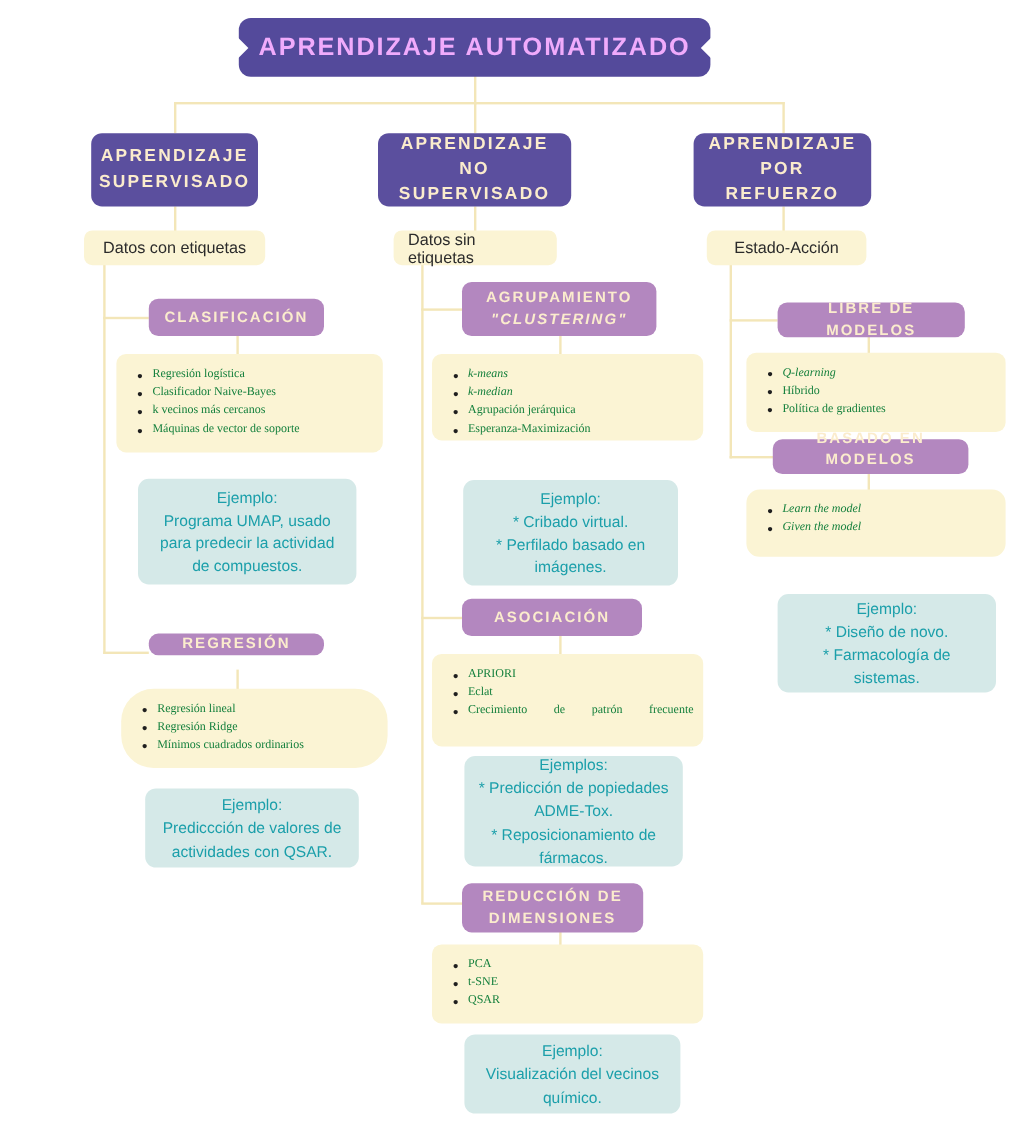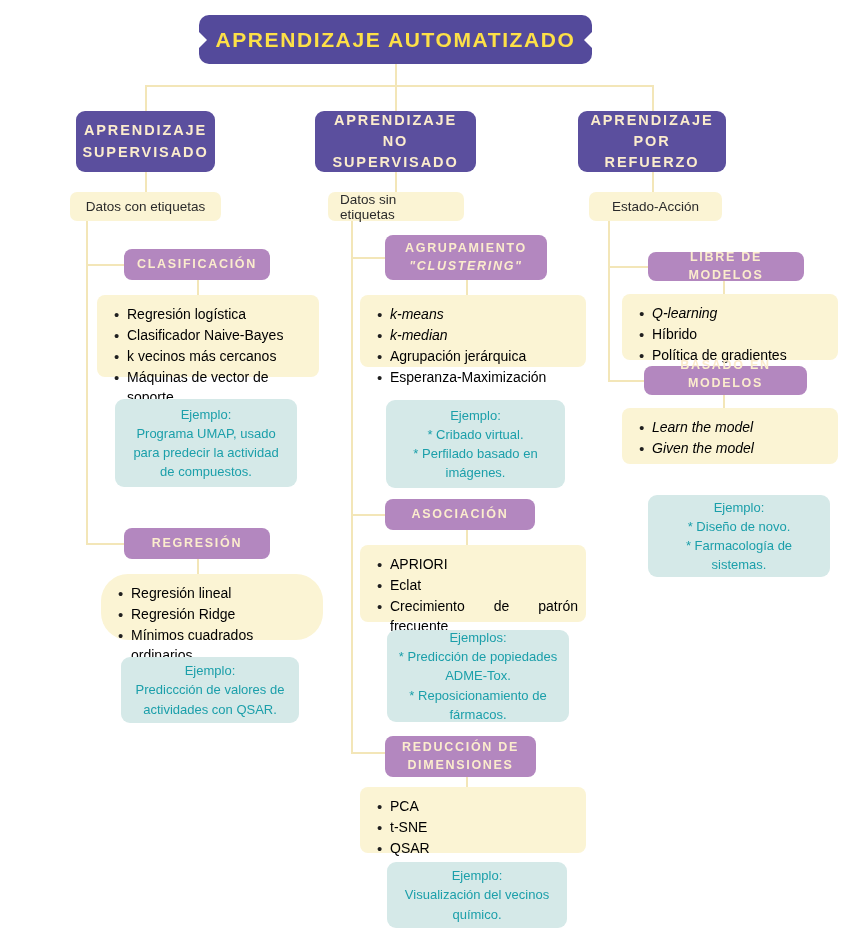--- a/index.html
+++ b/index.html
@@ -29,21 +29,21 @@
   .hline { height: 2px; }
 
   
   .title-box {
     position: absolute;
     background: #544a9b;
     border-radius: 10px;
     display: flex;
     align-items: center;
     justify-content: center;
-    color: #fde047;
+    color: #f0abfc;
     font-weight: bold;
     letter-spacing: 1.6px;
     font-size: 21px;
     box-sizing: border-box;
   }
   .ribbon-notch {
     position: absolute;
     width: 0; height: 0;
     border-top: 9px solid transparent;
     border-bottom: 9px solid transparent;
@@ -118,24 +118,25 @@
     box-sizing: border-box;
     padding: 10px 8px 10px 10px;
   }
   .list-box ul {
     margin: 0;
     padding: 0 0 0 20px;
     list-style: none;
   }
   .list-box li {
     position: relative;
-    color: #000000;
-    font-size: 14px;
+    color: #15803d;
+    font-size: 10px;
     line-height: 1.42;
     margin: 0 0 1px 0;
+    font-family: Liberation Serif, serif;
   }
   .list-box li:before {
     content: "\2022";
     position: absolute;
     left: -13px;
     top: -1px;
     font-size: 15px;
     color: #1f1f1f;
   }
   .list-box li.ital { font-style: italic; }
@@ -250,21 +251,21 @@
       <li>Máquinas de vector de soporte</li>
     </ul>
   </div>
   <div class="ex-box" style="left:115px; top:399px; width:182px; height:88px;">
     <div class="ln">Ejemplo:</div>
     <div class="ln">Programa UMAP, usado</div>
     <div class="ln">para predecir la actividad</div>
     <div class="ln">de compuestos.</div>
   </div>
 
-  <div class="sub-box" style="left:124px; top:528px; width:146px; height:31px;text-align:center;">
+  <div class="sub-box" style="left:124px; top:528px; width:146px; height:18px;text-align:center;">
     <span>REGRESIÓN</span>
   </div>
   <div class="list-box" style="left:101px; top:574px; width:222px; height:66px;border-radius:27px;">
     <ul>
       <li>Regresión lineal</li>
       <li>Regresión Ridge</li>
       <li>Mínimos cuadrados ordinarios</li>
     </ul>
   </div>
   <div class="ex-box" style="left:121px; top:657px; width:178px; height:66px;">
@@ -340,21 +341,21 @@
     <ul>
       <li class="ital">Q-learning</li>
       <li>Híbrido</li>
       <li>Política de gradientes</li>
     </ul>
   </div>
 
   <div class="sub-box" style="left:644px; top:366px; width:163px; height:29px;align-items:flex-end;">
     <span>BASADO EN MODELOS</span>
   </div>
-  <div class="list-box" style="left:622px; top:408px; width:216px; height:56px;">
+  <div class="list-box" style="left:622px; top:408px; width:216px; height:56px;border-radius:11px;">
     <ul>
       <li class="ital">Learn the model</li>
       <li class="ital">Given the model</li>
     </ul>
   </div>
   <div class="ex-box" style="left:648px; top:495px; width:182px; height:82px;">
     <div class="ln">Ejemplo:</div>
     <div class="ln">* Diseño de novo.</div>
     <div class="ln">* Farmacología de</div>
     <div class="ln">sistemas.</div>

